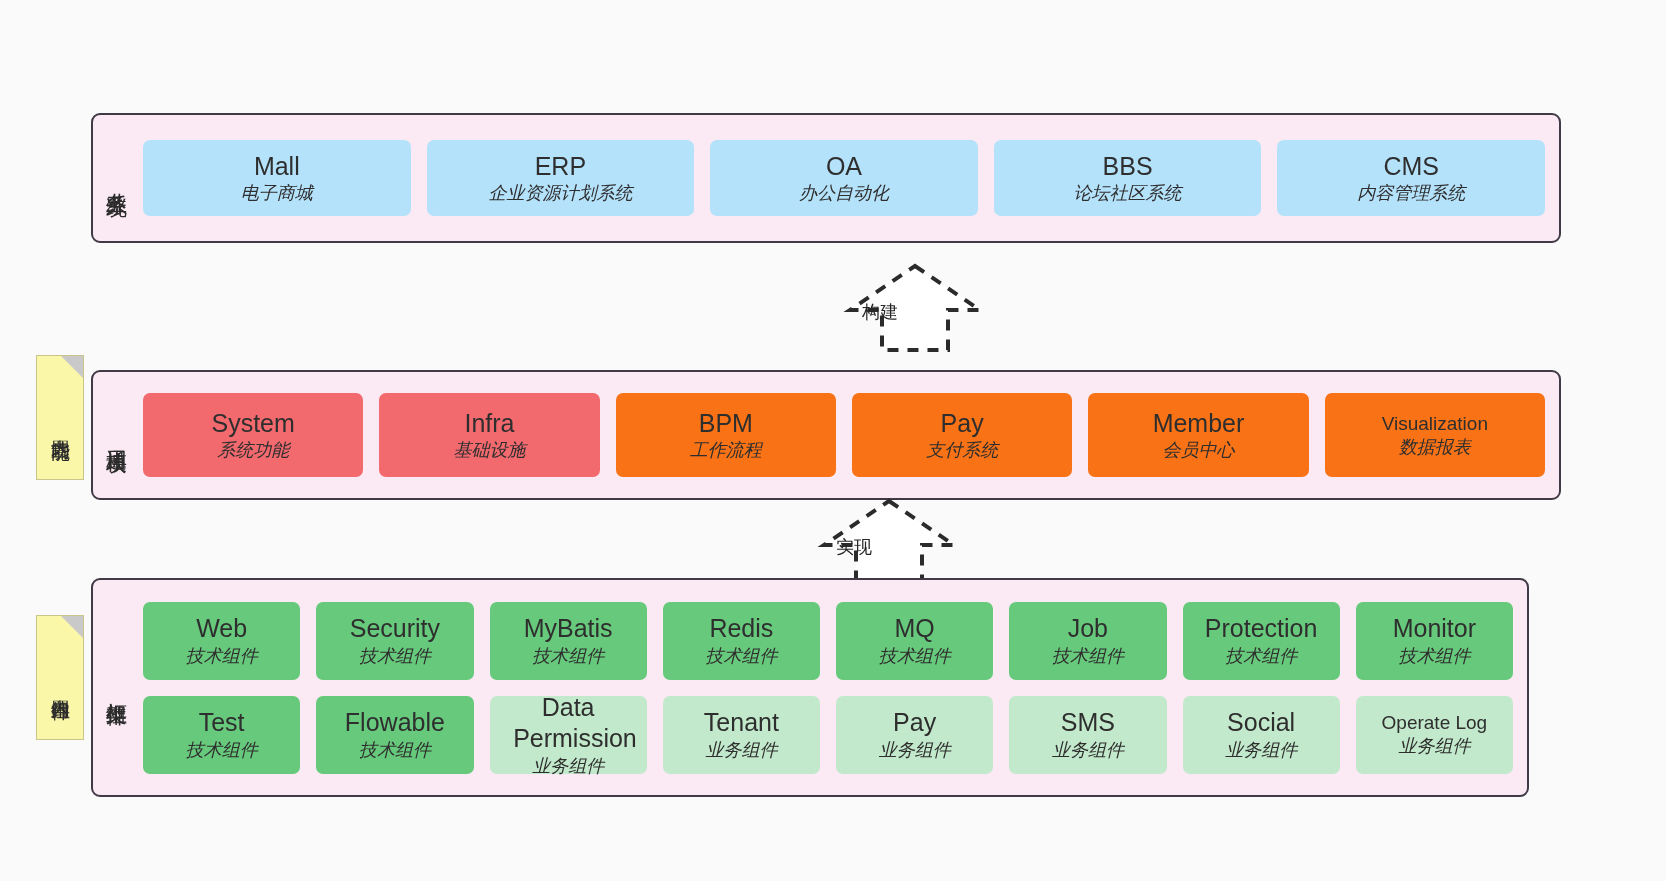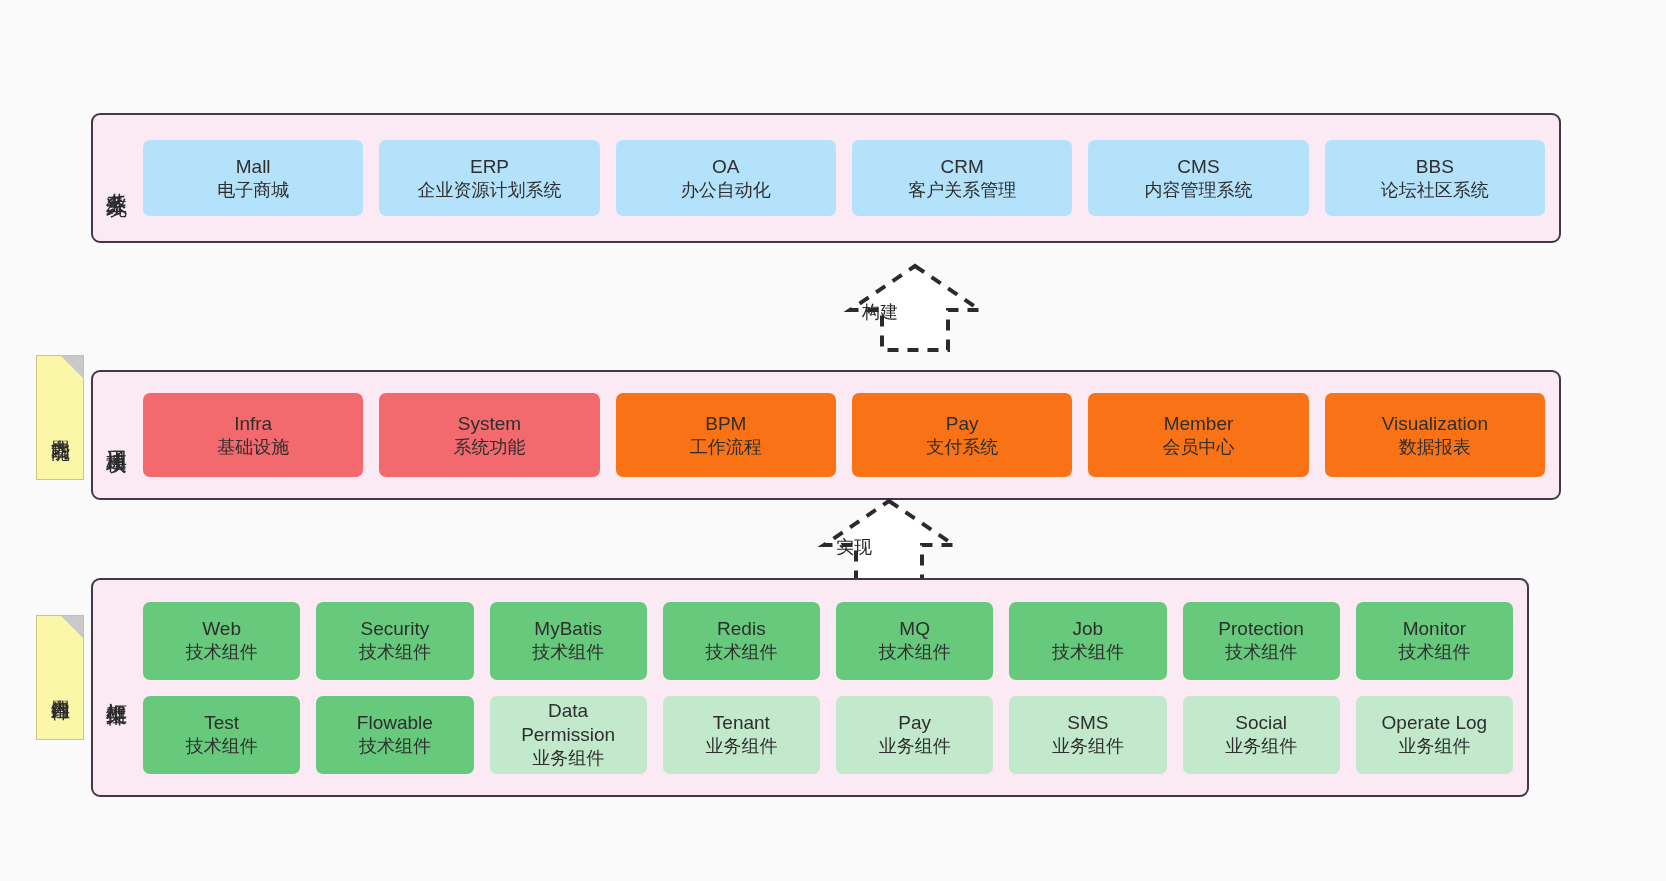--- a/index.html
+++ b/index.html
@@ -58,22 +58,22 @@
     display:flex;
     flex-direction:column;
     align-items:center;
     justify-content:center;
     text-align:center;
     color:#2e2e2e;
     line-height:1.26;
     box-sizing:border-box;
     padding:6px 4px;
   }
-  .node .t1{font-size:19px;}
-  .node .t2{font-size:18px;}
+  .node .t1{font-size:25px;}
+  .node .t2{font-size:18px;font-style:italic;}
   .node .t1s{font-size:19px;}
 
   .blue{background:#b5e2fb;height:76px;}
   .red{background:#f2696e;height:84px;}
   .pink{background:#f97316;height:84px;}
   .green{background:#67c97c;height:78px;}
   .greenlight{background:#c2e9cb;height:78px;}
 
   
   .sticky{
@@ -129,53 +129,49 @@
         </div>
         <div class="node blue">
           <span class="t1">ERP</span>
           <span class="t2">企业资源计划系统</span>
         </div>
         <div class="node blue">
           <span class="t1">OA</span>
           <span class="t2">办公自动化</span>
         </div>
         <div class="node blue">
-          <span class="t1">CRM</span>
-          <span class="t2">客户关系管理</span>
+          <span class="t1">BBS</span>
+          <span class="t2">论坛社区系统</span>
         </div>
         <div class="node blue">
           <span class="t1">CMS</span>
           <span class="t2">内容管理系统</span>
-        </div>
-        <div class="node blue">
-          <span class="t1">BBS</span>
-          <span class="t2">论坛社区系统</span>
         </div>
       </div>
     </div>
   </div>
 
   <div class="arrow" style="left:840px;top:262px;width:150px;height:90px;">
     <svg width="150" height="90" viewBox="0 0 150 90">
       <path d="M 75 4 L 140 48 L 108 48 L 108 88 L 42 88 L 42 48 L 10 48 Z" fill="#ffffff" stroke="#2b2b2b" stroke-width="4" stroke-dasharray="11,9" stroke-linejoin="miter"></path>
     </svg>
     <span class="arrow-label" style="left:22px;top:38px;">构建</span>
   </div>
 
   <div class="layer" style="left:91px;top:370px;width:1470px;height:130px;">
     <div class="layer-title">通用模块</div>
     <div class="layer-body">
       <div class="row">
         <div class="node red">
+          <span class="t1">System</span>
+          <span class="t2">系统功能</span>
+        </div>
+        <div class="node red">
           <span class="t1">Infra</span>
           <span class="t2">基础设施</span>
-        </div>
-        <div class="node red">
-          <span class="t1">System</span>
-          <span class="t2">系统功能</span>
         </div>
         <div class="node pink">
           <span class="t1">BPM</span>
           <span class="t2">工作流程</span>
         </div>
         <div class="node pink">
           <span class="t1">Pay</span>
           <span class="t2">支付系统</span>
         </div>
         <div class="node pink">

